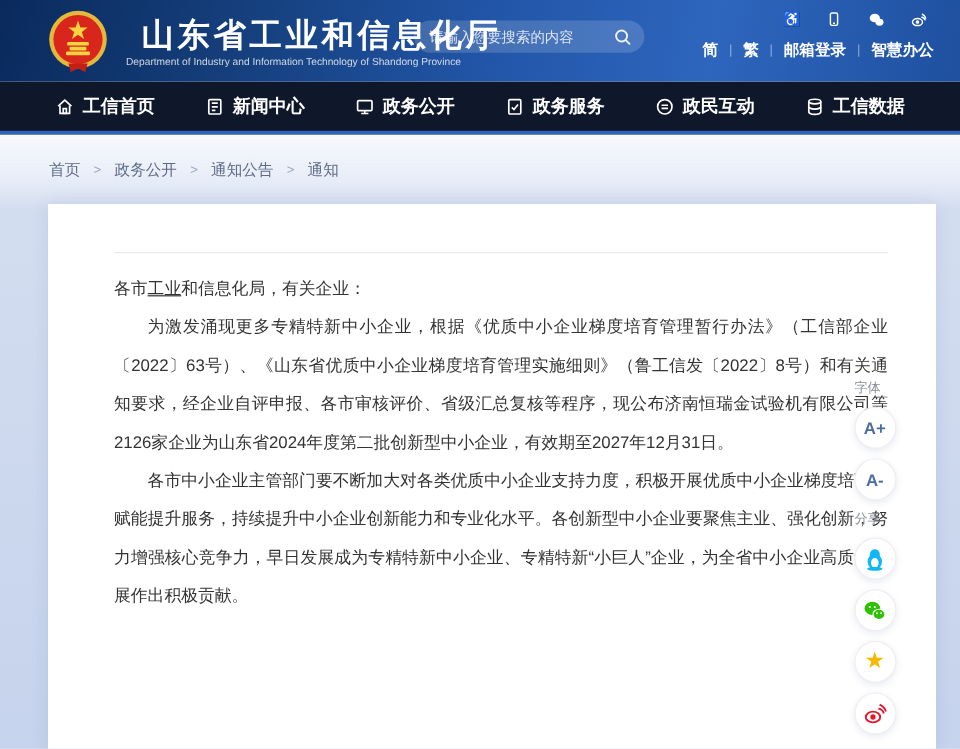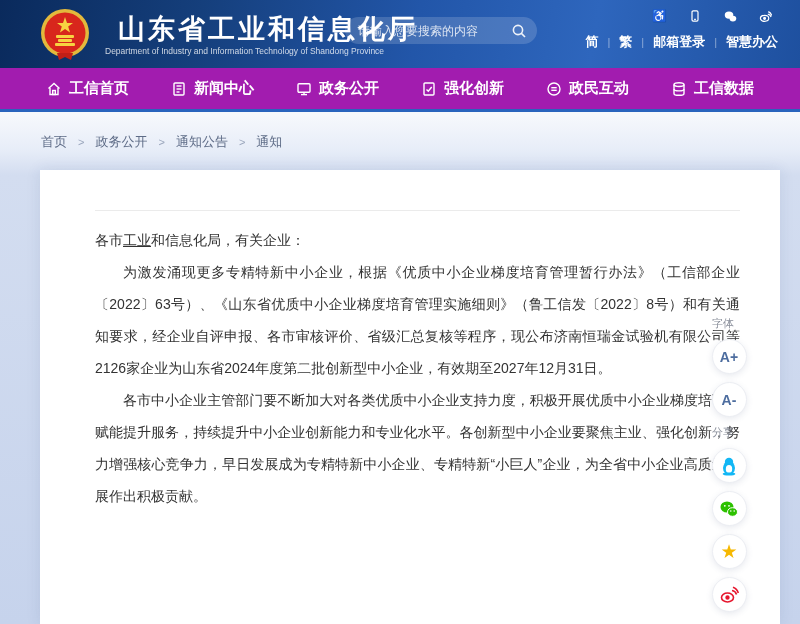--- a/index.html
+++ b/index.html
@@ -22,21 +22,21 @@
   .search input{ flex:1; background:none; border:none; outline:none; color:#fff; font-size:12px; min-width:0;}
   .search input::placeholder{ color:rgba(255,255,255,.82);}
   .search-btn{ width:16px; height:16px; cursor:pointer; flex:none;}
   .top-icons{ position:absolute; right:28px; top:9px; display:flex; gap:21px; align-items:center;}
   .top-ico{ width:14px; height:14px; color:#fff; cursor:pointer; display:flex; align-items:center; justify-content:center; font-size:12px;}
   .quick-links{ position:absolute; right:22px; top:33px; display:flex; gap:9px; align-items:center;
     color:#fff; font-size:13px; font-weight:bold; white-space:nowrap;}
   .quick-links .sep{ color:rgba(255,255,255,.45); font-weight:normal; font-size:11px;}
   .quick-link{ cursor:pointer; }
   
-  .nav{ height:44px; background:#a21caf; border-bottom:3px solid #2a64bd;
+  .nav{ height:44px; background:#0f172a; border-bottom:3px solid #2a64bd;
     display:flex; align-items:center; justify-content:space-between; padding:0 46px;}
   .nav-item{ display:flex; align-items:center; gap:7px; color:#fff; font-size:15px; font-weight:bold; cursor:pointer; white-space:nowrap;}
   .nav-item svg{ width:16px; height:16px; }
   
   .breadcrumb{ padding:21px 0 0 41px; display:flex; gap:11px; align-items:center; font-size:13px; color:#5e6c87;}
   .crumb{ cursor:pointer; }
   .crumb-sep{ color:#9aa6bc; font-size:11px; }
   
   .card{ position:absolute; left:40px; top:170px; width:740px; height:455px; background:#fff;
     box-shadow:0 0 14px rgba(30,60,120,.10);}
@@ -144,21 +144,21 @@
         <line x1="8" y1="11.2" x2="8" y2="13.6"></line>
         <line x1="5" y1="13.6" x2="11" y2="13.6"></line>
     </svg>
     <span>政务公开</span>
   </div>
   <div class="nav-item">
     <svg viewBox="0 0 16 16" fill="none" stroke="#fff" stroke-width="1.4">
       <rect x="3" y="2" width="10" height="12" rx="1"></rect>
         <path d="M5.5 8.5 L7.3 10.3 L10.7 6"></path>
     </svg>
-    <span>强化创新</span>
+    <span>政务服务</span>
   </div>
   <div class="nav-item">
     <svg viewBox="0 0 16 16" fill="none" stroke="#fff" stroke-width="1.4">
       <circle cx="8" cy="8" r="6"></circle>
         <line x1="5.3" y1="6.7" x2="10.7" y2="6.7"></line>
         <line x1="5.3" y1="9.3" x2="10.7" y2="9.3"></line>
     </svg>
     <span>政民互动</span>
   </div>
   <div class="nav-item">

